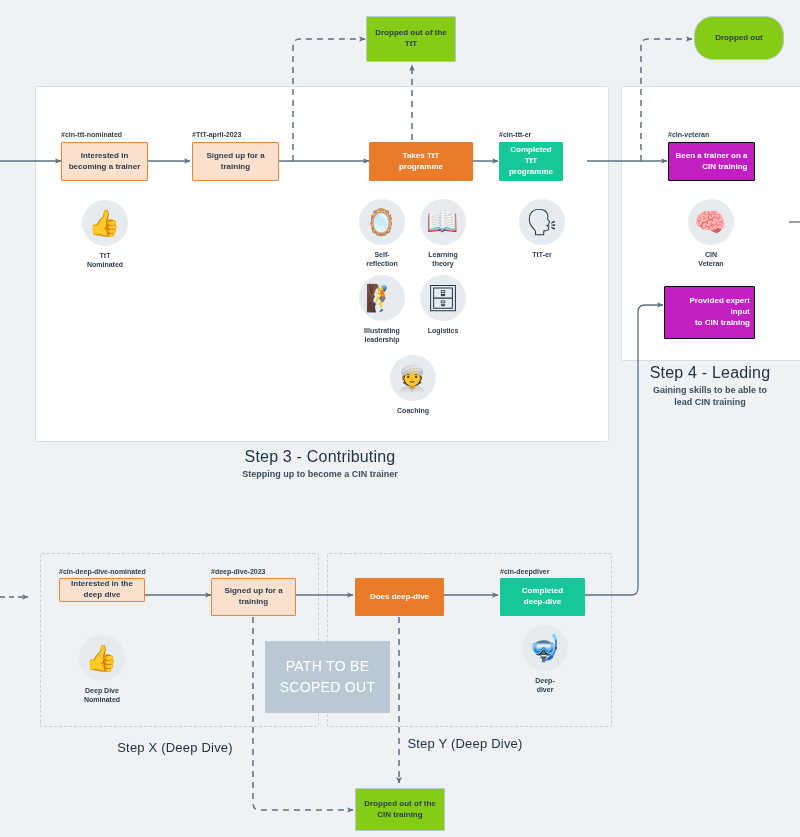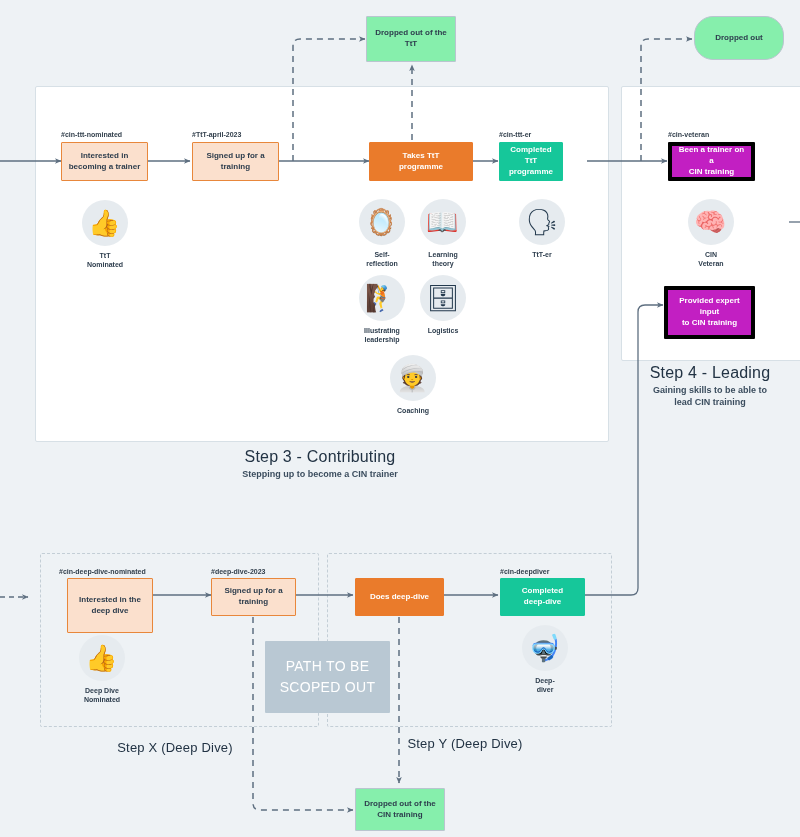--- a/index.html
+++ b/index.html
@@ -84,25 +84,26 @@
     border: 1px solid #ea7b2b;
     color: #ffffff;
   }
   .node.green {
     background: #16c79a;
     border: 1px solid #16c79a;
     color: #ffffff;
   }
   .node.magenta {
     background: #c21fc2;
-    border: 4px solid #000000;
+    border: 1px solid #000000;
     color: #ffffff;
+    text-align: right;
   }
   .node.grey {
-    background: #86efac;
+    background: #84cc16;
     border: 1px solid #b9c5cf;
     color: #2d3d4d;
     font-weight: 700;
   }
   .node.slab {
     background: #b9c8d3;
     border: none;
     color: #ffffff;
     font-size: 14px;
     font-weight: 400;
@@ -280,21 +281,21 @@
     <div class="blabel" style="white-space:pre-line;">Coaching</div>
   </div>
 
   <div class="badge" style="left:673px; top:199px;">
     <div class="disc">🧠</div>
     <div class="blabel" style="white-space:pre-line;">CIN
 Veteran</div>
   </div>
 
   <div class="tag" style="left:59px; top:568px;">#cin-deep-dive-nominated</div>
-  <div class="node peach" style="left:59px; top:578px; width:86px; height:55px; white-space:pre-line;margin-left:8px;">Interested in the
+  <div class="node peach" style="left:59px; top:578px; width:86px; height:24px; white-space:pre-line;">Interested in the
 deep dive</div>
 
   <div class="tag" style="left:211px; top:568px;">#deep-dive-2023</div>
   <div class="node peach" style="left:211px; top:578px; width:85px; height:38px; white-space:pre-line;">Signed up for a
 training</div>
 
   <div class="node orange" style="left:355px; top:578px; width:89px; height:38px;">Does deep-dive</div>
 
   <div class="tag" style="left:500px; top:568px;">#cin-deepdiver</div>
   <div class="node green" style="left:500px; top:578px; width:85px; height:38px; white-space:pre-line;">Completed

